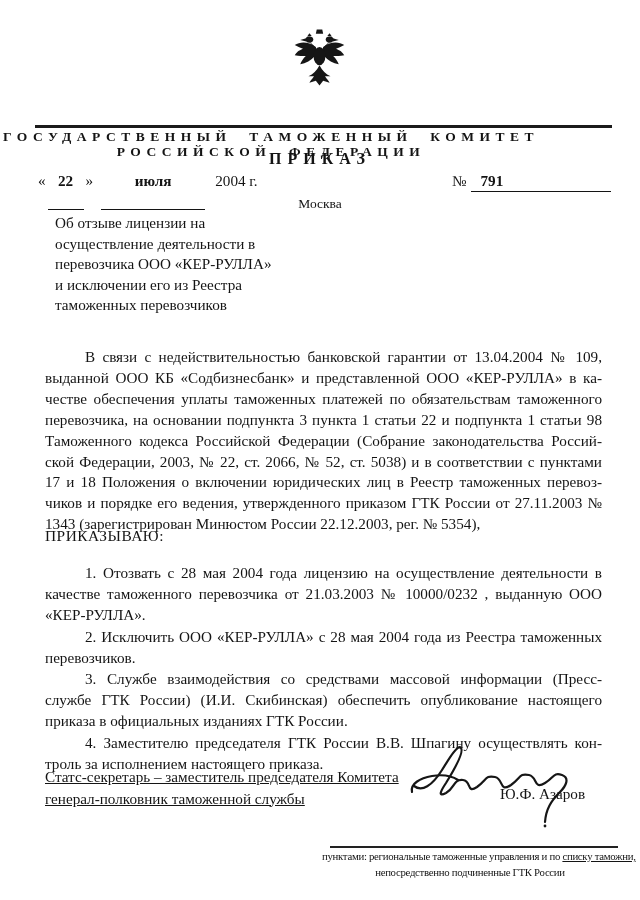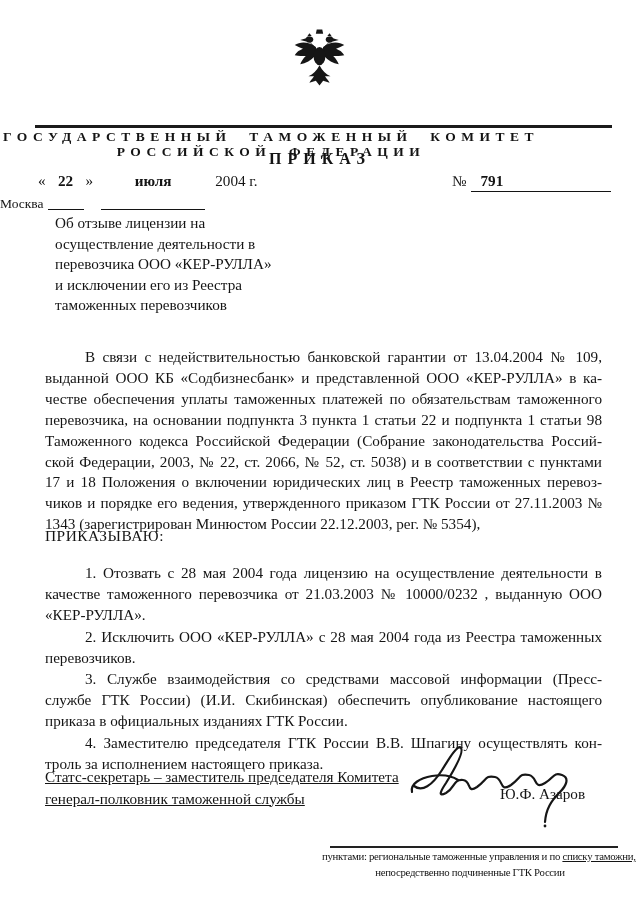--- a/index.html
+++ b/index.html
@@ -21,21 +21,21 @@
   .fill{display:inline-block;border-bottom:1.5px solid #141414;text-align:center;
         font-weight:bold;padding-bottom:19px;}
   .day{width:36px;margin:0 2px;}
   .month{width:104px;margin:0 6px 0 8px;}
   .yr{margin-left:4px;}
 
   .numrow{position:absolute;left:452px;top:172px;font-size:15.2px;white-space:nowrap;}
   .numline{display:inline-block;width:130px;border-bottom:1.5px solid #141414;
            padding:0 0 1px 10px;margin-left:4px;font-weight:bold;text-align:left;}
 
-  .city{position:absolute;left:0;top:196px;width:640px;font-size:13.5px;}
+  .city{position:absolute;left:0;top:196px;width:640px;text-align:center;font-size:13.5px;}
 
   .subject{position:absolute;left:55px;top:213px;width:330px;
            font-size:15.2px;line-height:20.5px;}
 
   .para{position:absolute;left:45px;width:557px;font-size:15.2px;}
   .p1{top:347px;line-height:20.9px;}
   .items{top:562px;line-height:21.2px;}
   .tl{text-align:left;}
   .jst{text-align:justify;text-align-last:justify;}
   .ind{text-indent:40px;}

